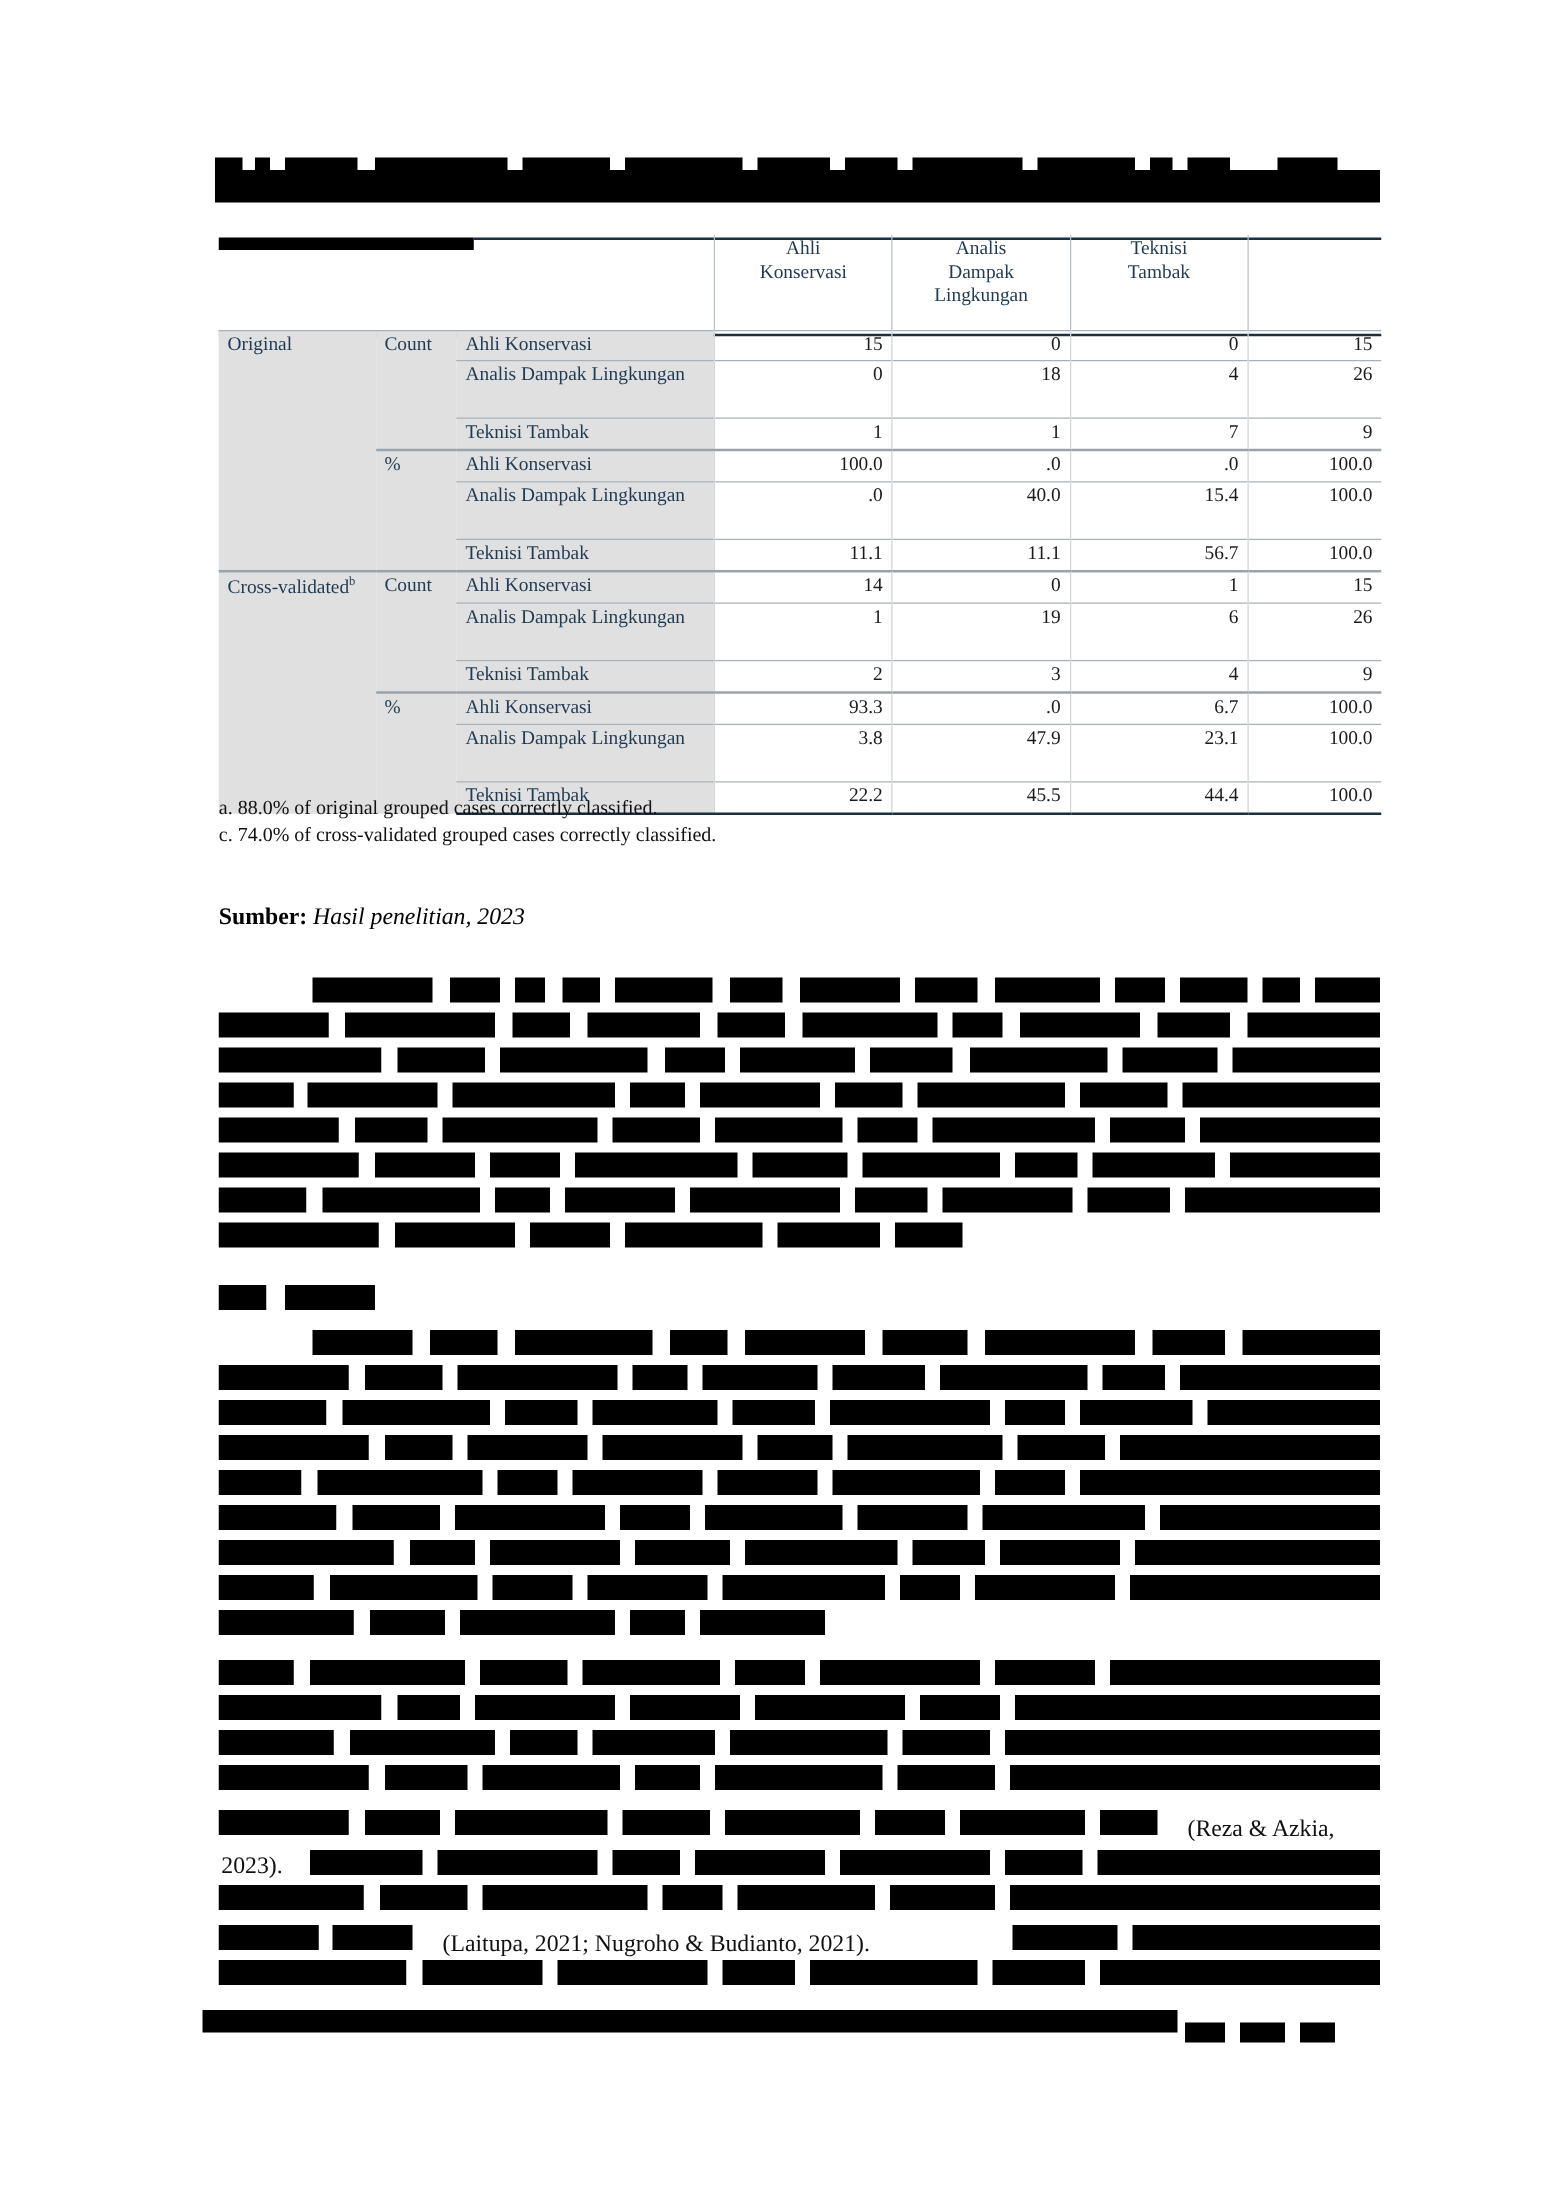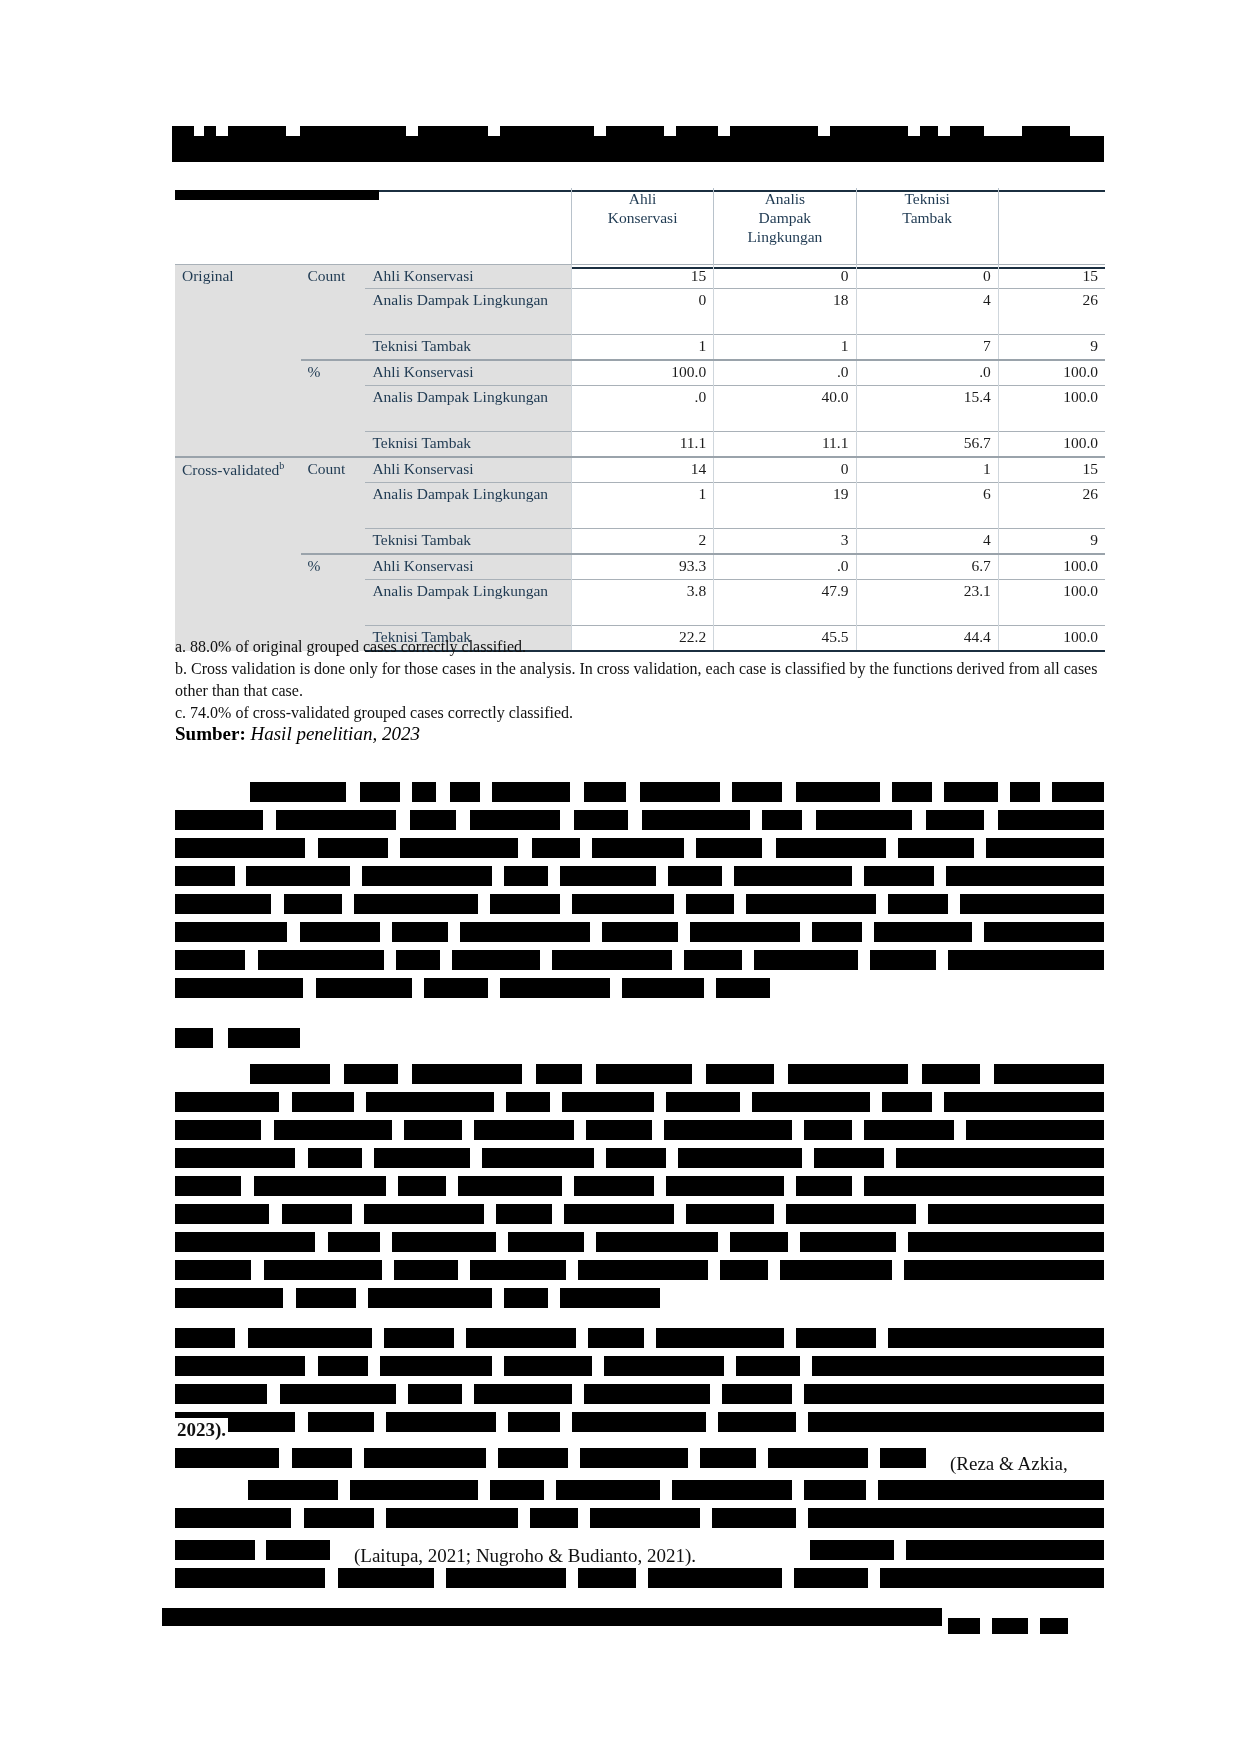--- a/index.html
+++ b/index.html
@@ -235,21 +235,20 @@
           <td class="num">45.5</td>
           <td class="num">44.4</td>
           <td class="num">100.0</td>
         </tr>
       </tbody>
     </table>
   </div>
 
   <div class="notes">
     <p>a. 88.0% of original grouped cases correctly classified.</p>
-    <p>b. Cross validation is done only for those cases in the analysis. In cross validation, each case is classified by the functions derived from all cases other than that case.</p>
     <p>c. 74.0% of cross-validated grouped cases correctly classified.</p>
   </div>
 
   <div class="sumber">
     <b>Sumber:</b>
     <i>Hasil penelitian, 2023</i>
   </div>
 
   <div class="redact" style="left:250px;top:782px;width:96px;height:20px;"></div>
   <div class="redact" style="left:360px;top:782px;width:40px;height:20px;"></div>
@@ -453,21 +452,21 @@
   <div class="redact" style="left:175px;top:1448px;width:104px;height:20px;"></div>
   <div class="redact" style="left:292px;top:1448px;width:60px;height:20px;"></div>
   <div class="redact" style="left:364px;top:1448px;width:122px;height:20px;"></div>
   <div class="redact" style="left:498px;top:1448px;width:70px;height:20px;"></div>
   <div class="redact" style="left:580px;top:1448px;width:108px;height:20px;"></div>
   <div class="redact" style="left:700px;top:1448px;width:56px;height:20px;"></div>
   <div class="redact" style="left:768px;top:1448px;width:100px;height:20px;"></div>
   <div class="redact" style="left:880px;top:1448px;width:46px;height:20px;"></div>
   <div class="cite" style="left:948px;top:1452px;">(Reza &amp; Azkia,</div>
 
-  <div class="cite" style="left:175px;top:1418px;font-weight:bold;">2023).</div>
+  <div class="cite" style="left:175px;top:1481px;">2023).</div>
   <div class="redact" style="left:248px;top:1480px;width:90px;height:20px;"></div>
   <div class="redact" style="left:350px;top:1480px;width:128px;height:20px;"></div>
   <div class="redact" style="left:490px;top:1480px;width:54px;height:20px;"></div>
   <div class="redact" style="left:556px;top:1480px;width:104px;height:20px;"></div>
   <div class="redact" style="left:672px;top:1480px;width:120px;height:20px;"></div>
   <div class="redact" style="left:804px;top:1480px;width:62px;height:20px;"></div>
   <div class="redact" style="left:878px;top:1480px;width:226px;height:20px;"></div>
 
   <div class="redact" style="left:175px;top:1508px;width:116px;height:20px;"></div>
   <div class="redact" style="left:304px;top:1508px;width:70px;height:20px;"></div>

